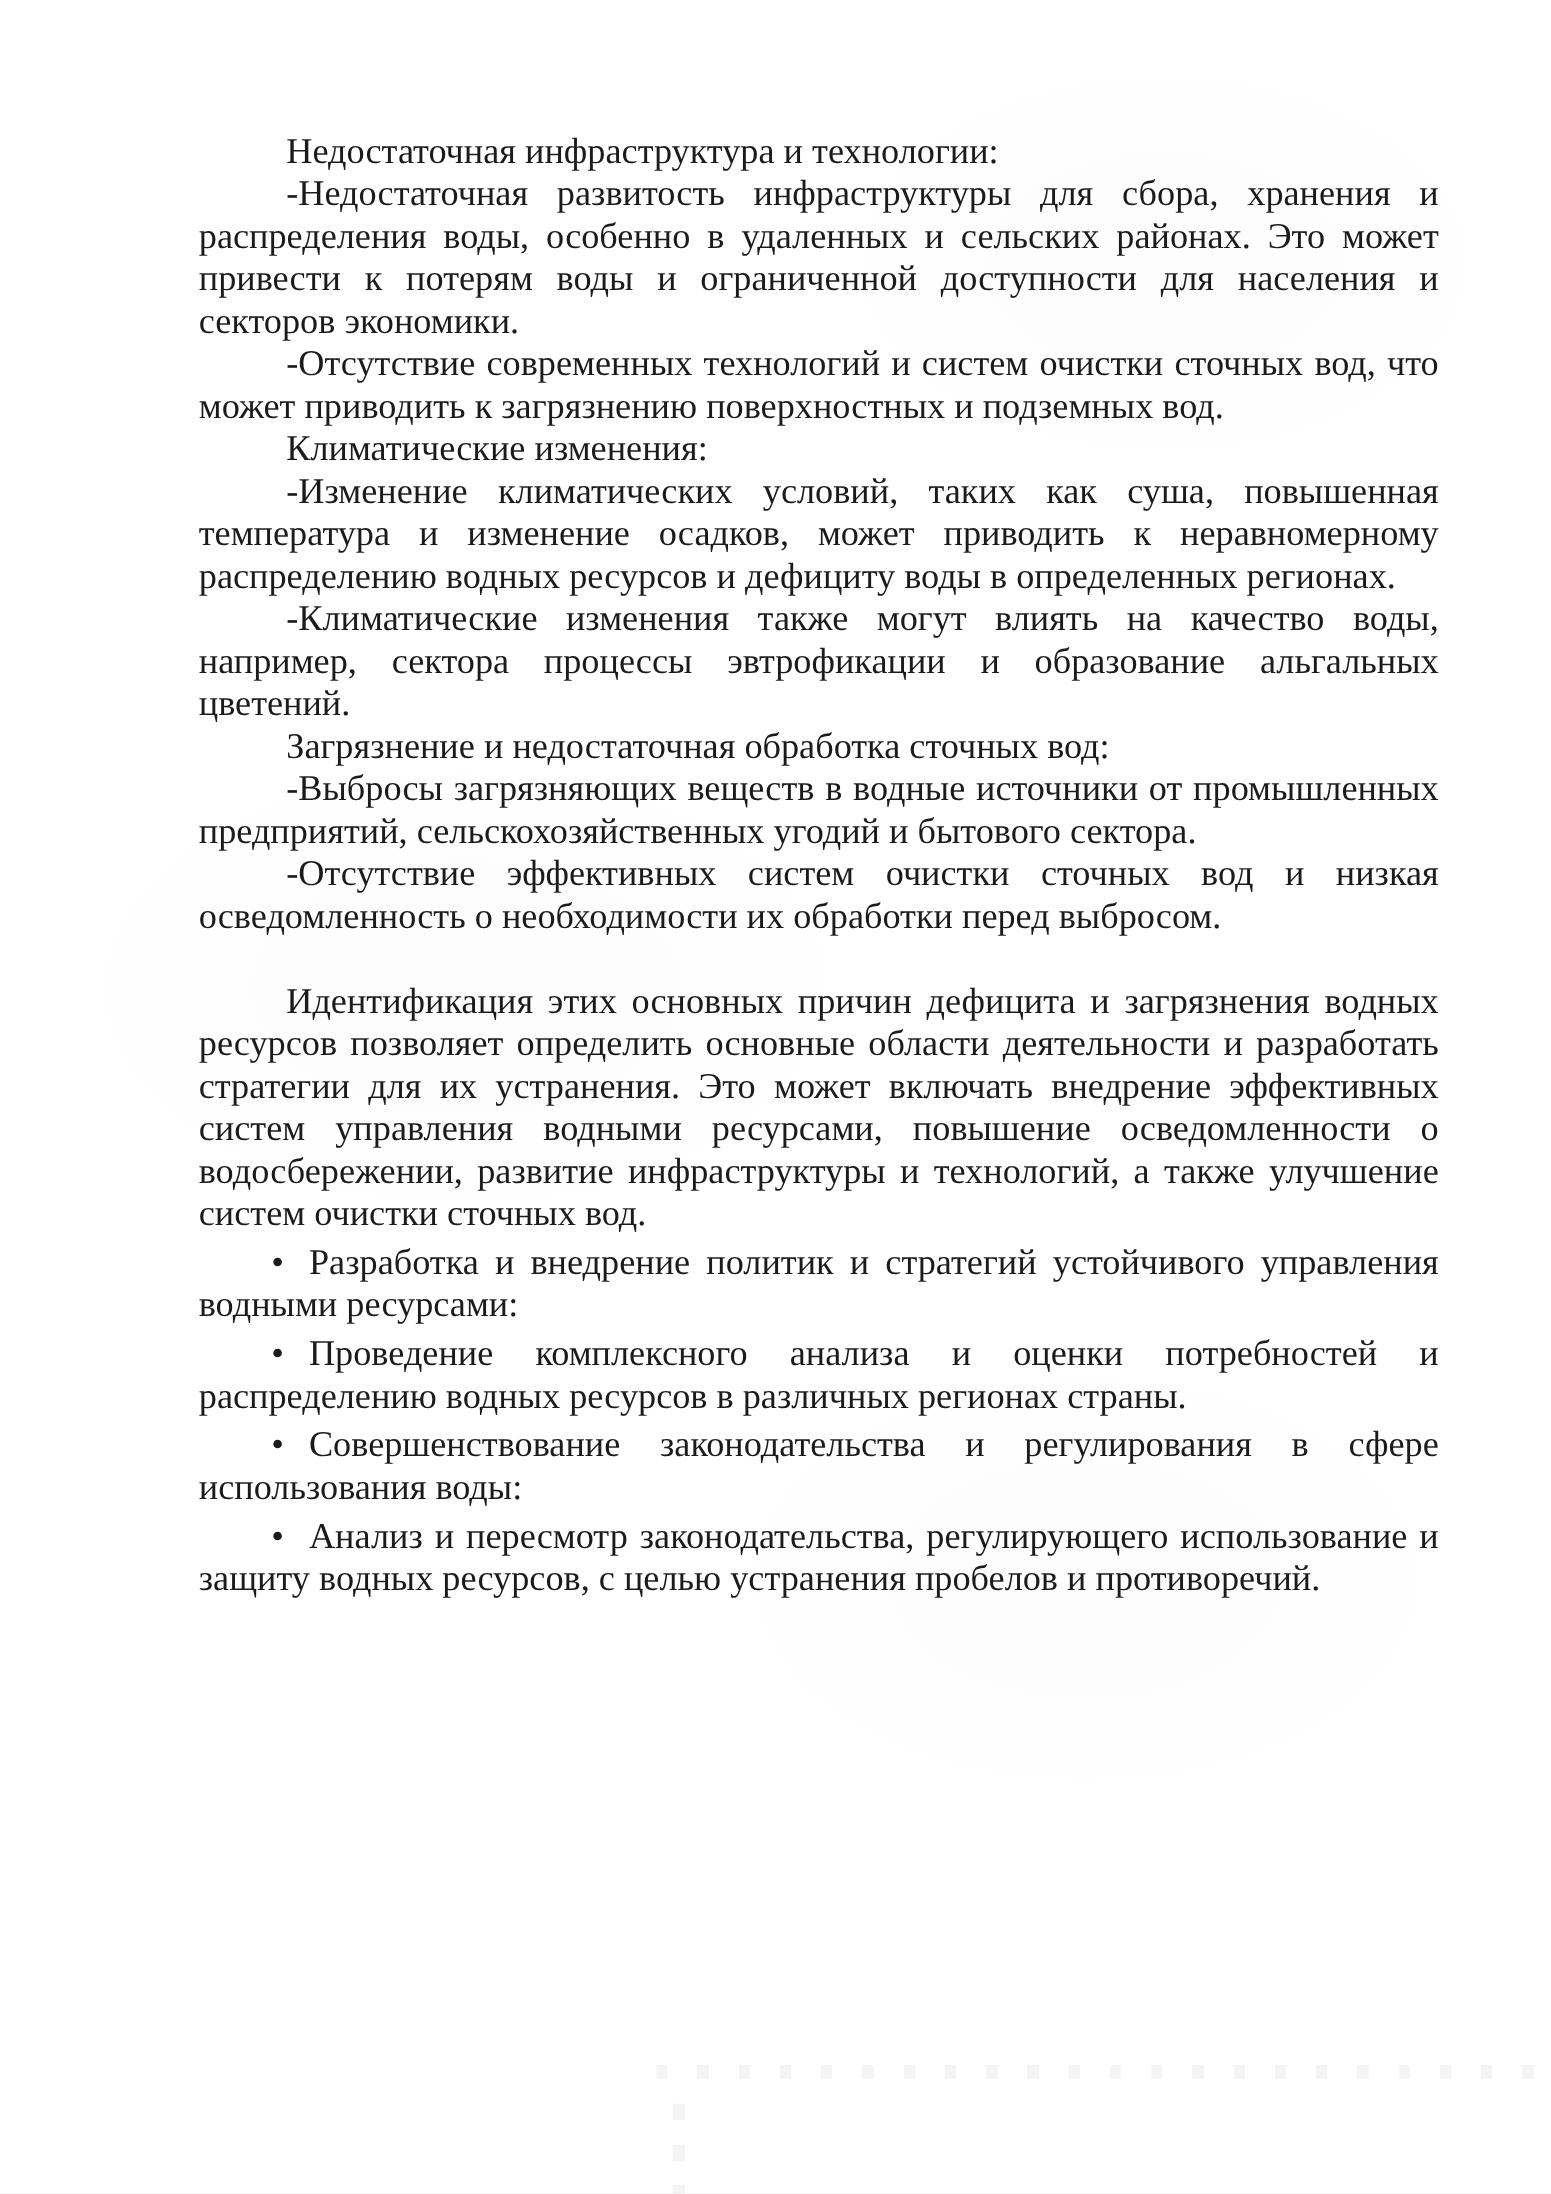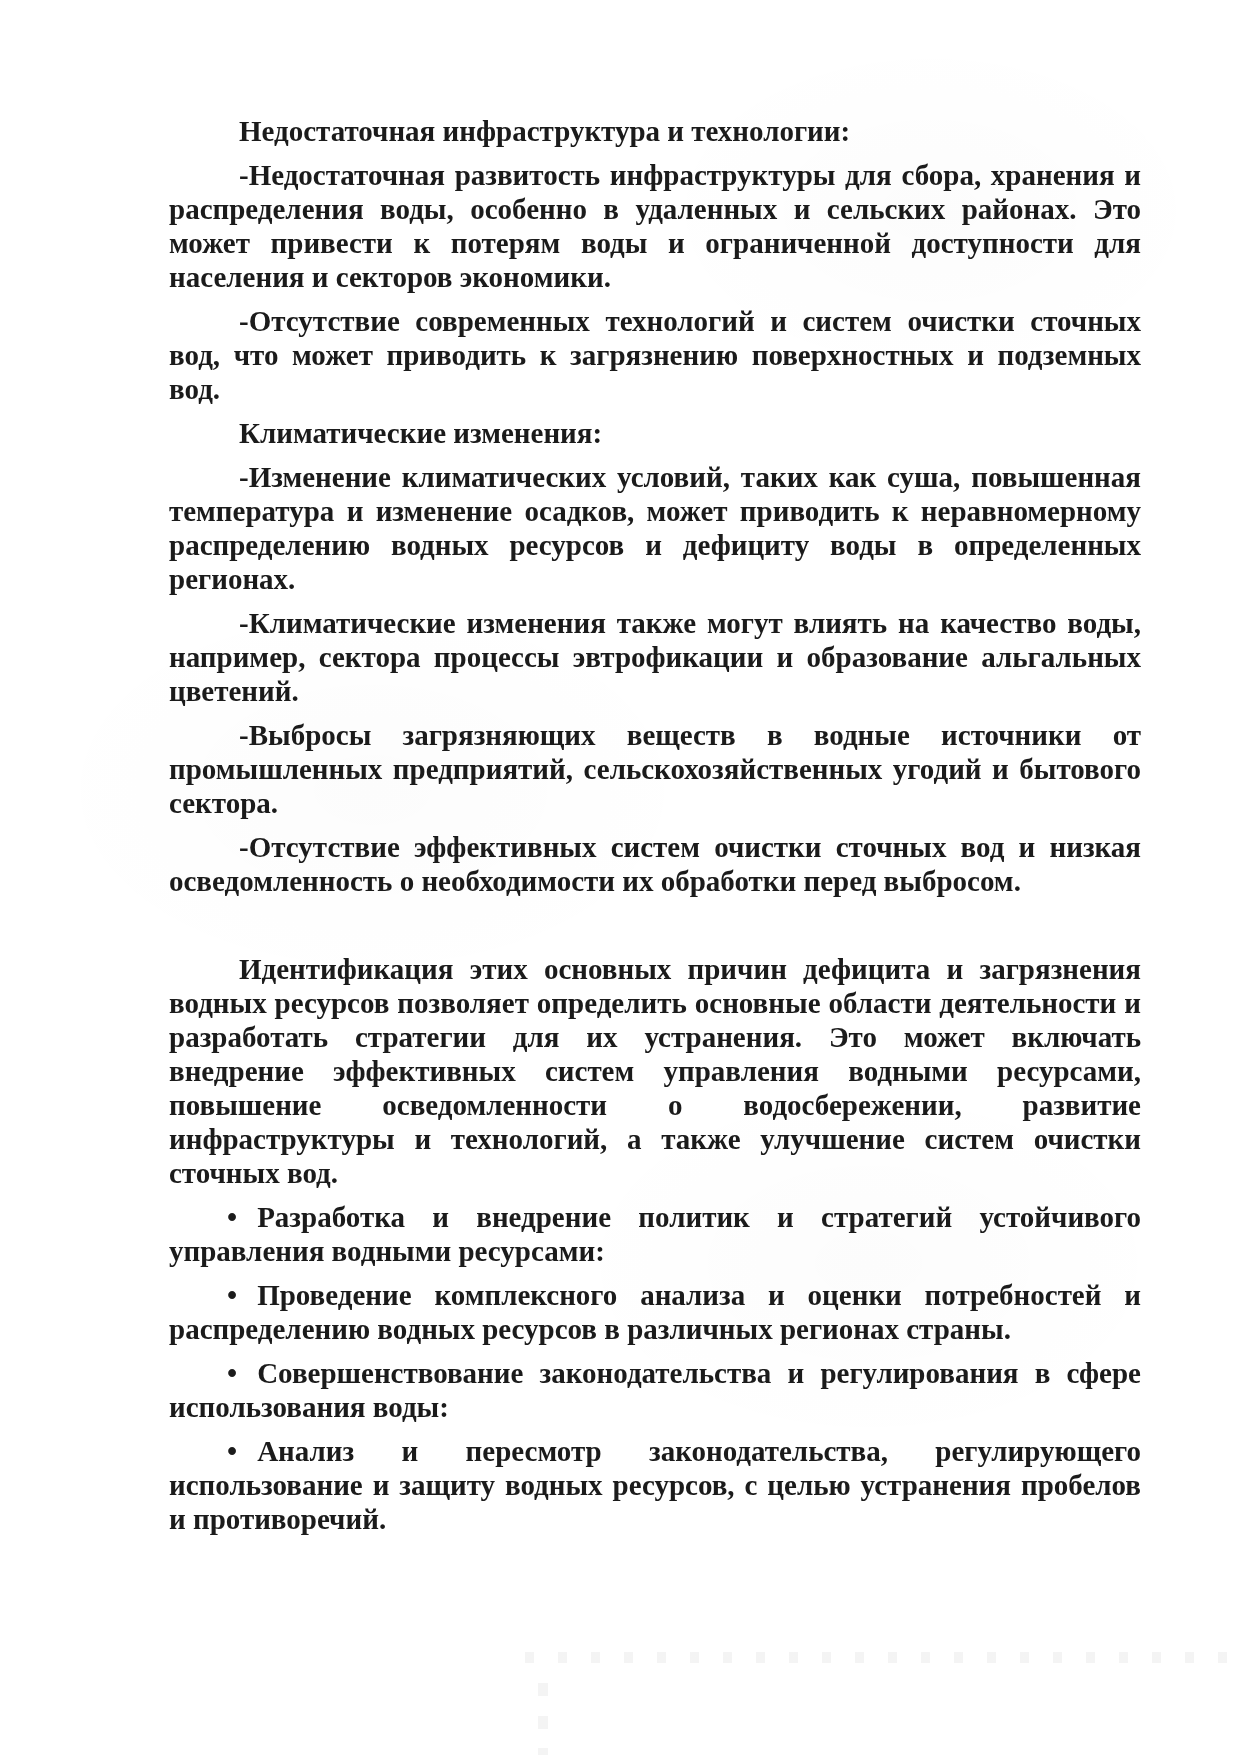--- a/index.html
+++ b/index.html
@@ -17,27 +17,26 @@
     font-family: "Liberation Serif", "DejaVu Serif", serif;
     color: #1b1b1b;
   }
   .text-block {
     position: absolute;
     left: 159px;
     top: 104px;
     width: 992px;
   }
   .para {
-    margin: 10px;
+    margin: 0;
     font-size: 29px;
     line-height: 34px;
     text-align: justify;
     text-indent: 70px;
     hyphens: none;
-    font-weight: bold;
     -webkit-hyphens: none;
   }
   .para.blank { height: 34px; }
   .para.bullet { text-indent: 58px; margin-top: 5px; }
   .dot {
     display: inline-block;
     margin-right: 20px;
     text-indent: 0;
   }
   
@@ -67,20 +66,21 @@
 <body>
 
 <main class="page">
   <section class="text-block" id="doc-body">
       <p class="para text">Недостаточная инфраструктура и технологии:</p>
       <p class="para text">-Недостаточная развитость инфраструктуры для сбора, хранения и распределения воды, особенно в удаленных и сельских районах. Это может привести к потерям воды и ограниченной доступности для населения и секторов экономики.</p>
       <p class="para text">-Отсутствие современных технологий и систем очистки сточных вод, что может приводить к загрязнению поверхностных и подземных вод.</p>
       <p class="para text">Климатические изменения:</p>
       <p class="para text">-Изменение климатических условий, таких как суша, повышенная температура и изменение осадков, может приводить к неравномерному распределению водных ресурсов и дефициту воды в определенных регионах.</p>
       <p class="para text">-Климатические изменения также могут влиять на качество воды, например, сектора процессы эвтрофикации и образование альгальных цветений.</p>
+      <p class="para text">Загрязнение и недостаточная обработка сточных вод:</p>
       <p class="para text">-Выбросы загрязняющих веществ в водные источники от промышленных предприятий, сельскохозяйственных угодий и бытового сектора.</p>
       <p class="para text">-Отсутствие эффективных систем очистки сточных вод и низкая осведомленность о необходимости их обработки перед выбросом.</p>
       <p class="para blank"></p>
       <p class="para text">Идентификация этих основных причин дефицита и загрязнения водных ресурсов позволяет определить основные области деятельности и разработать стратегии для их устранения. Это может включать внедрение эффективных систем управления водными ресурсами, повышение осведомленности о водосбережении, развитие инфраструктуры и технологий, а также улучшение систем очистки сточных вод.</p>
       <p class="para bullet"><span class="dot">•</span><span>Разработка и внедрение политик и стратегий устойчивого управления водными ресурсами:</span></p>
       <p class="para bullet"><span class="dot">•</span><span>Проведение комплексного анализа и оценки потребностей и распределению водных ресурсов в различных регионах страны.</span></p>
       <p class="para bullet"><span class="dot">•</span><span>Совершенствование законодательства и регулирования в сфере использования воды:</span></p>
       <p class="para bullet"><span class="dot">•</span><span>Анализ и пересмотр законодательства, регулирующего использование и защиту водных ресурсов, с целью устранения пробелов и противоречий.</span></p>
     </section>
   <div class="artifact-line"></div>

